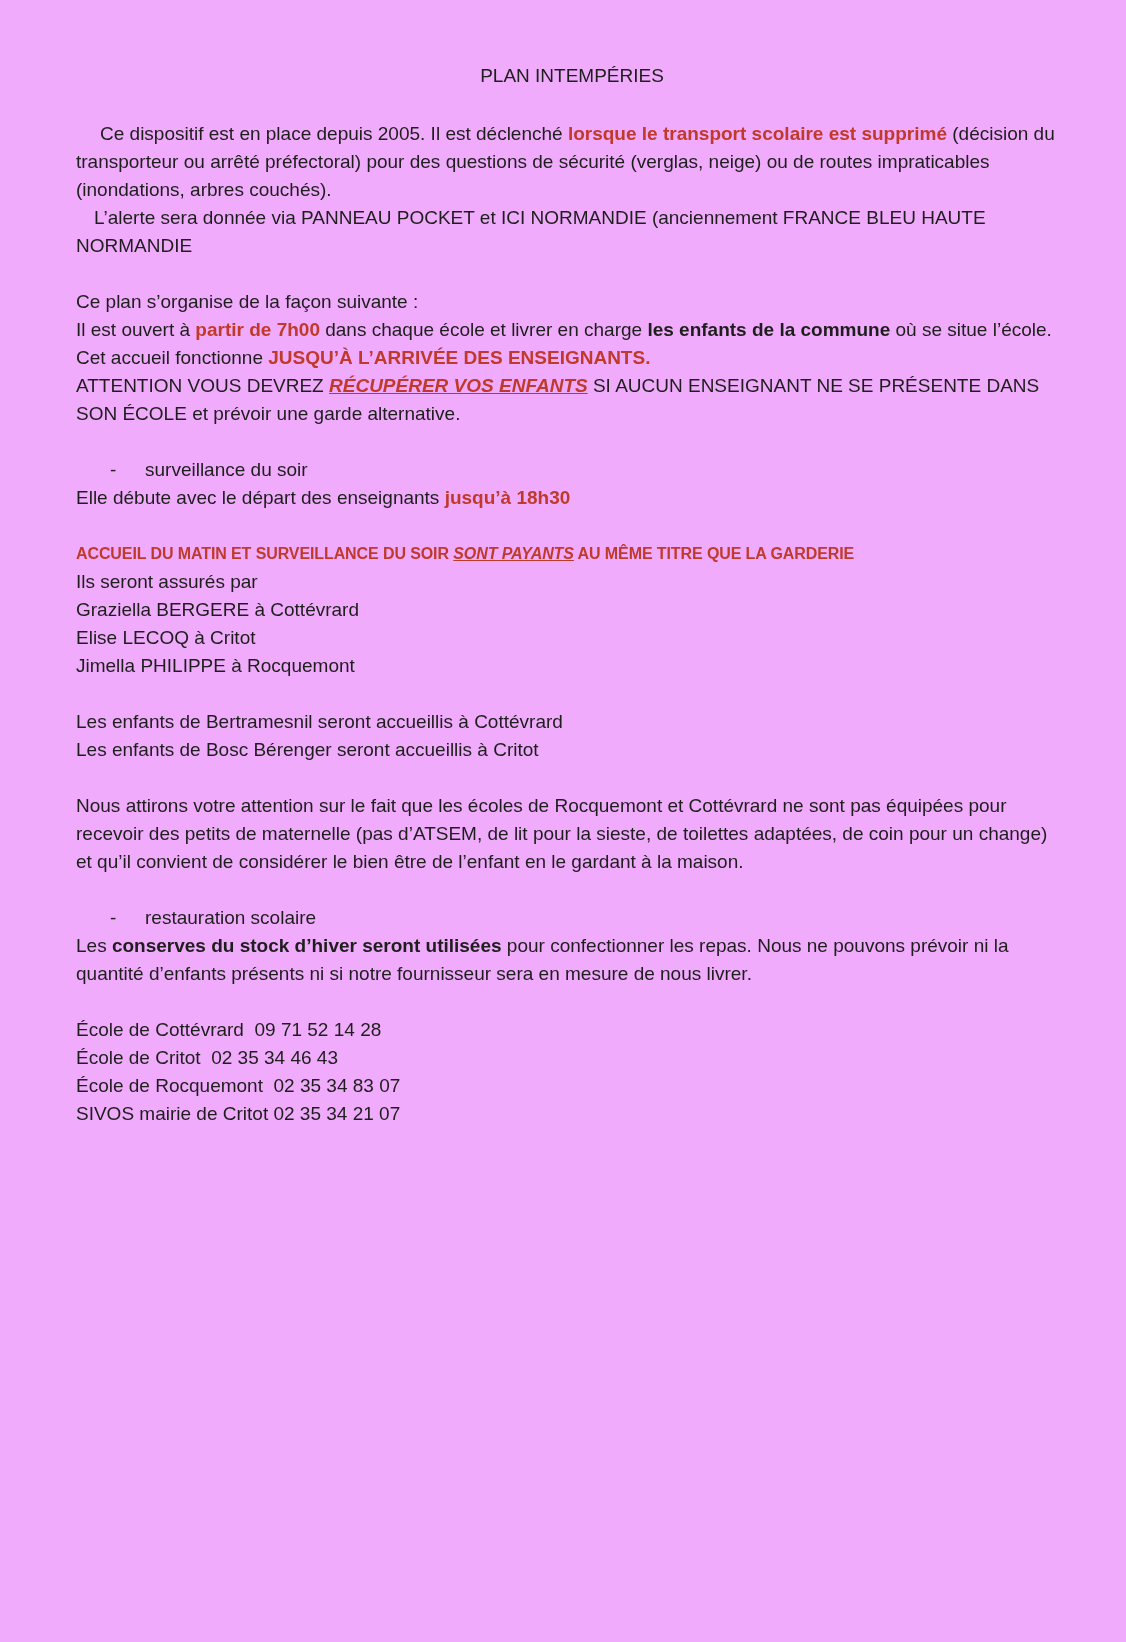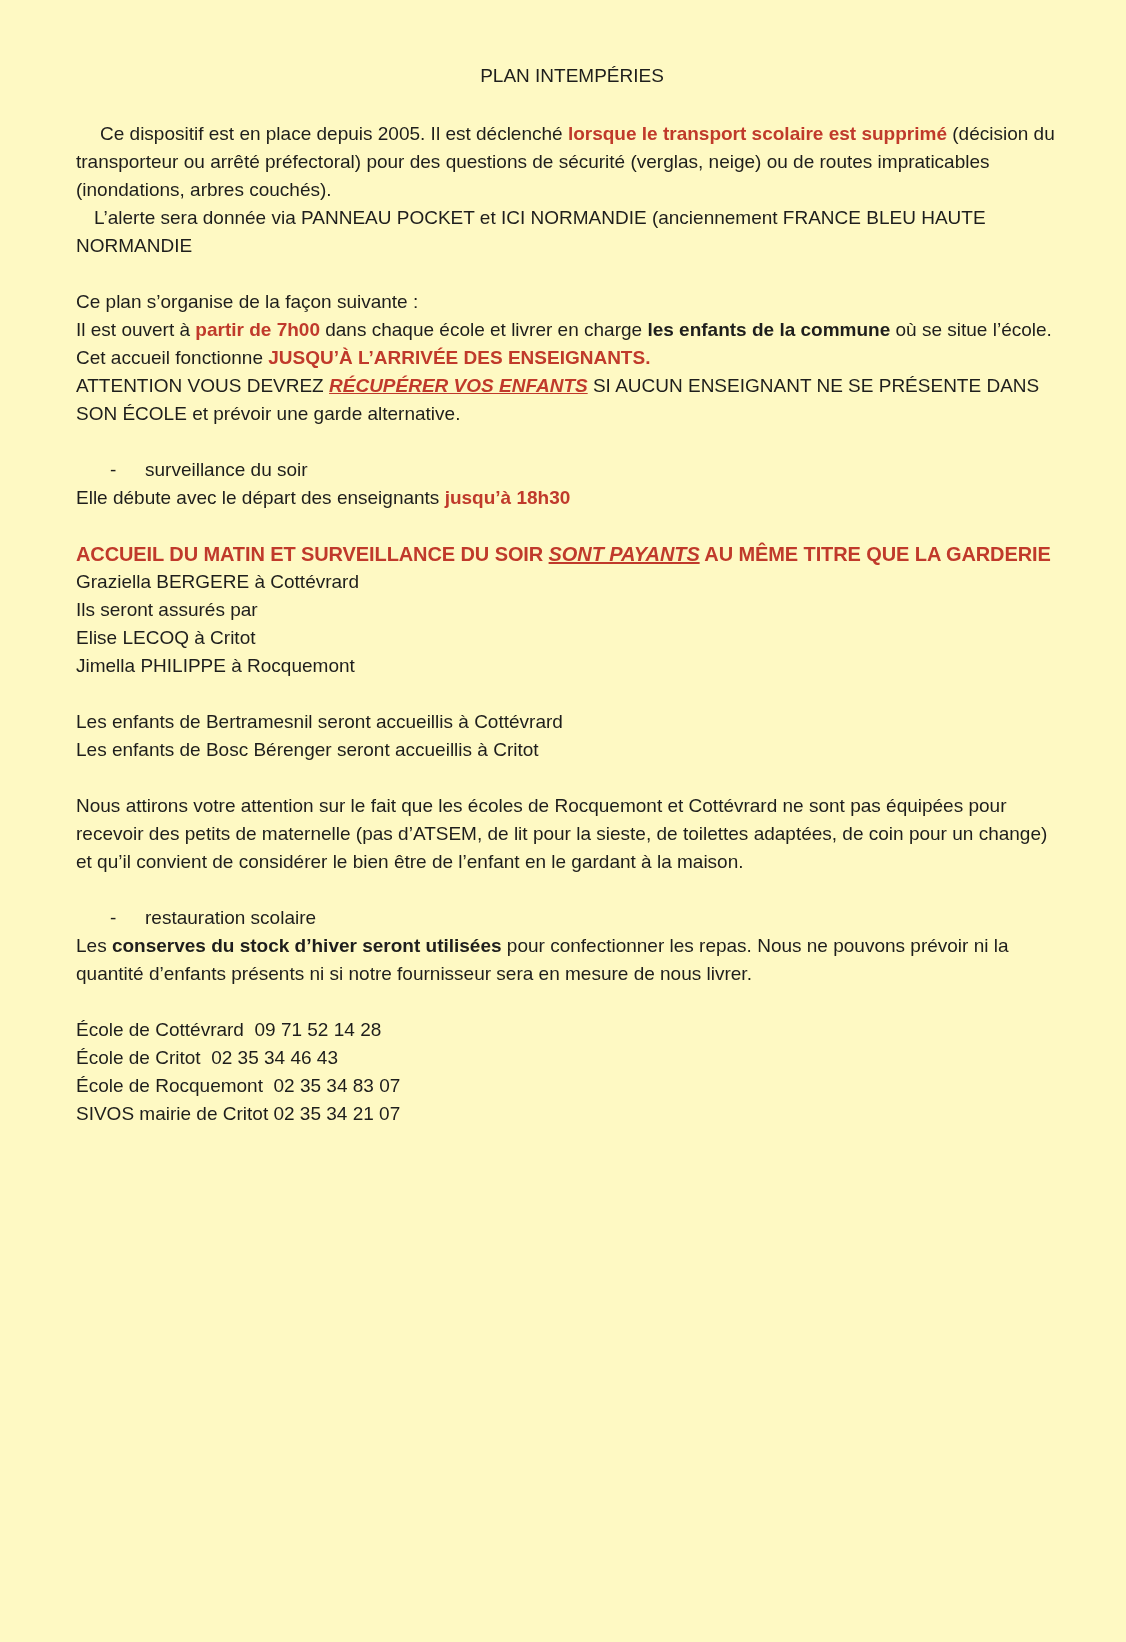--- a/index.html
+++ b/index.html
@@ -3,32 +3,32 @@
 <meta charset="utf-8">
 <style>
   * { margin:0; padding:0; box-sizing:border-box; }
   html, body { background:#ffffff; }
   body {
     width:1126px; min-height:1642px;
     font-family:"Liberation Sans","DejaVu Sans",sans-serif;
     color:#1e1e1c;
     -webkit-font-smoothing:antialiased;
   }
-  .page { width:1126px; min-height:1642px; padding:62px 58px 60px 76px; background:#fef9c3; }
+  .page { width:1126px; min-height:1642px; padding:62px 58px 60px 76px; background:#f0abfc; }
   p { font-size:19px; line-height:28px; }
   .title { text-align:center; margin-bottom:30px; }
   .indent-lg { text-indent:24px; }
   .indent-sm { text-indent:18px; }
   .gap { margin-top:28px; }
   .red { color:var(--accent,#c03a2b); font-weight:700; }
   .b { font-weight:700; }
   .u { text-decoration:underline;font-style:italic; }
   .list-item { padding-left:34px; }
   .dash { display:inline-block; width:35px; }
-  .red-heading { font-size:20px; letter-spacing:-0.1px; }
+  .red-heading { font-size:16px; letter-spacing:-0.1px; }
   .prewrap { white-space:pre-wrap; }
 </style>
 </head>
 <body>
 
 <div class="page">
 
   <p class="title">PLAN INTEMPÉRIES</p>
 
   <p class="indent-lg"><span>Ce dispositif est en place depuis 2005. Il est déclenché </span><span class="red">lorsque le transport scolaire est supprimé</span><span> (décision du transporteur ou arrêté préfectoral) pour des questions de sécurité (verglas, neige) ou de routes impraticables (inondations, arbres couchés).</span></p>
@@ -43,22 +43,22 @@
   <p><span>Cet accueil fonctionne </span><span class="red">JUSQU’À L’ARRIVÉE DES ENSEIGNANTS.</span></p>
 
   <p><span>ATTENTION VOUS DEVREZ </span><span class="red u">RÉCUPÉRER VOS ENFANTS</span><span> SI AUCUN ENSEIGNANT NE SE PRÉSENTE DANS SON ÉCOLE et prévoir une garde alternative.</span></p>
 
   <p class="list-item gap"><span class="dash">-</span><span>surveillance du soir</span></p>
 
   <p><span>Elle débute avec le départ des enseignants </span><span class="red">jusqu’à 18h30</span></p>
 
   <p class="gap red-heading"><span class="red">ACCUEIL DU MATIN ET SURVEILLANCE DU SOIR </span><span class="red u">SONT PAYANTS</span><span class="red"> AU MÊME TITRE QUE LA GARDERIE</span></p>
 
+  <p>Ils seront assurés par</p>
   <p>Graziella BERGERE à Cottévrard</p>
-  <p>Ils seront assurés par</p>
   <p>Elise LECOQ à Critot</p>
   <p>Jimella PHILIPPE à Rocquemont</p>
 
   <p class="gap">Les enfants de Bertramesnil seront accueillis à Cottévrard</p>
   <p>Les enfants de Bosc Bérenger seront accueillis à Critot</p>
 
   <p class="gap">Nous attirons votre attention sur le fait que les écoles de Rocquemont et Cottévrard ne sont pas équipées pour recevoir des petits de maternelle (pas d’ATSEM, de lit pour la sieste, de toilettes adaptées, de coin pour un change) et qu’il convient de considérer le bien être de l’enfant en le gardant à la maison.</p>
 
   <p class="list-item gap"><span class="dash">-</span><span>restauration scolaire</span></p>
 

